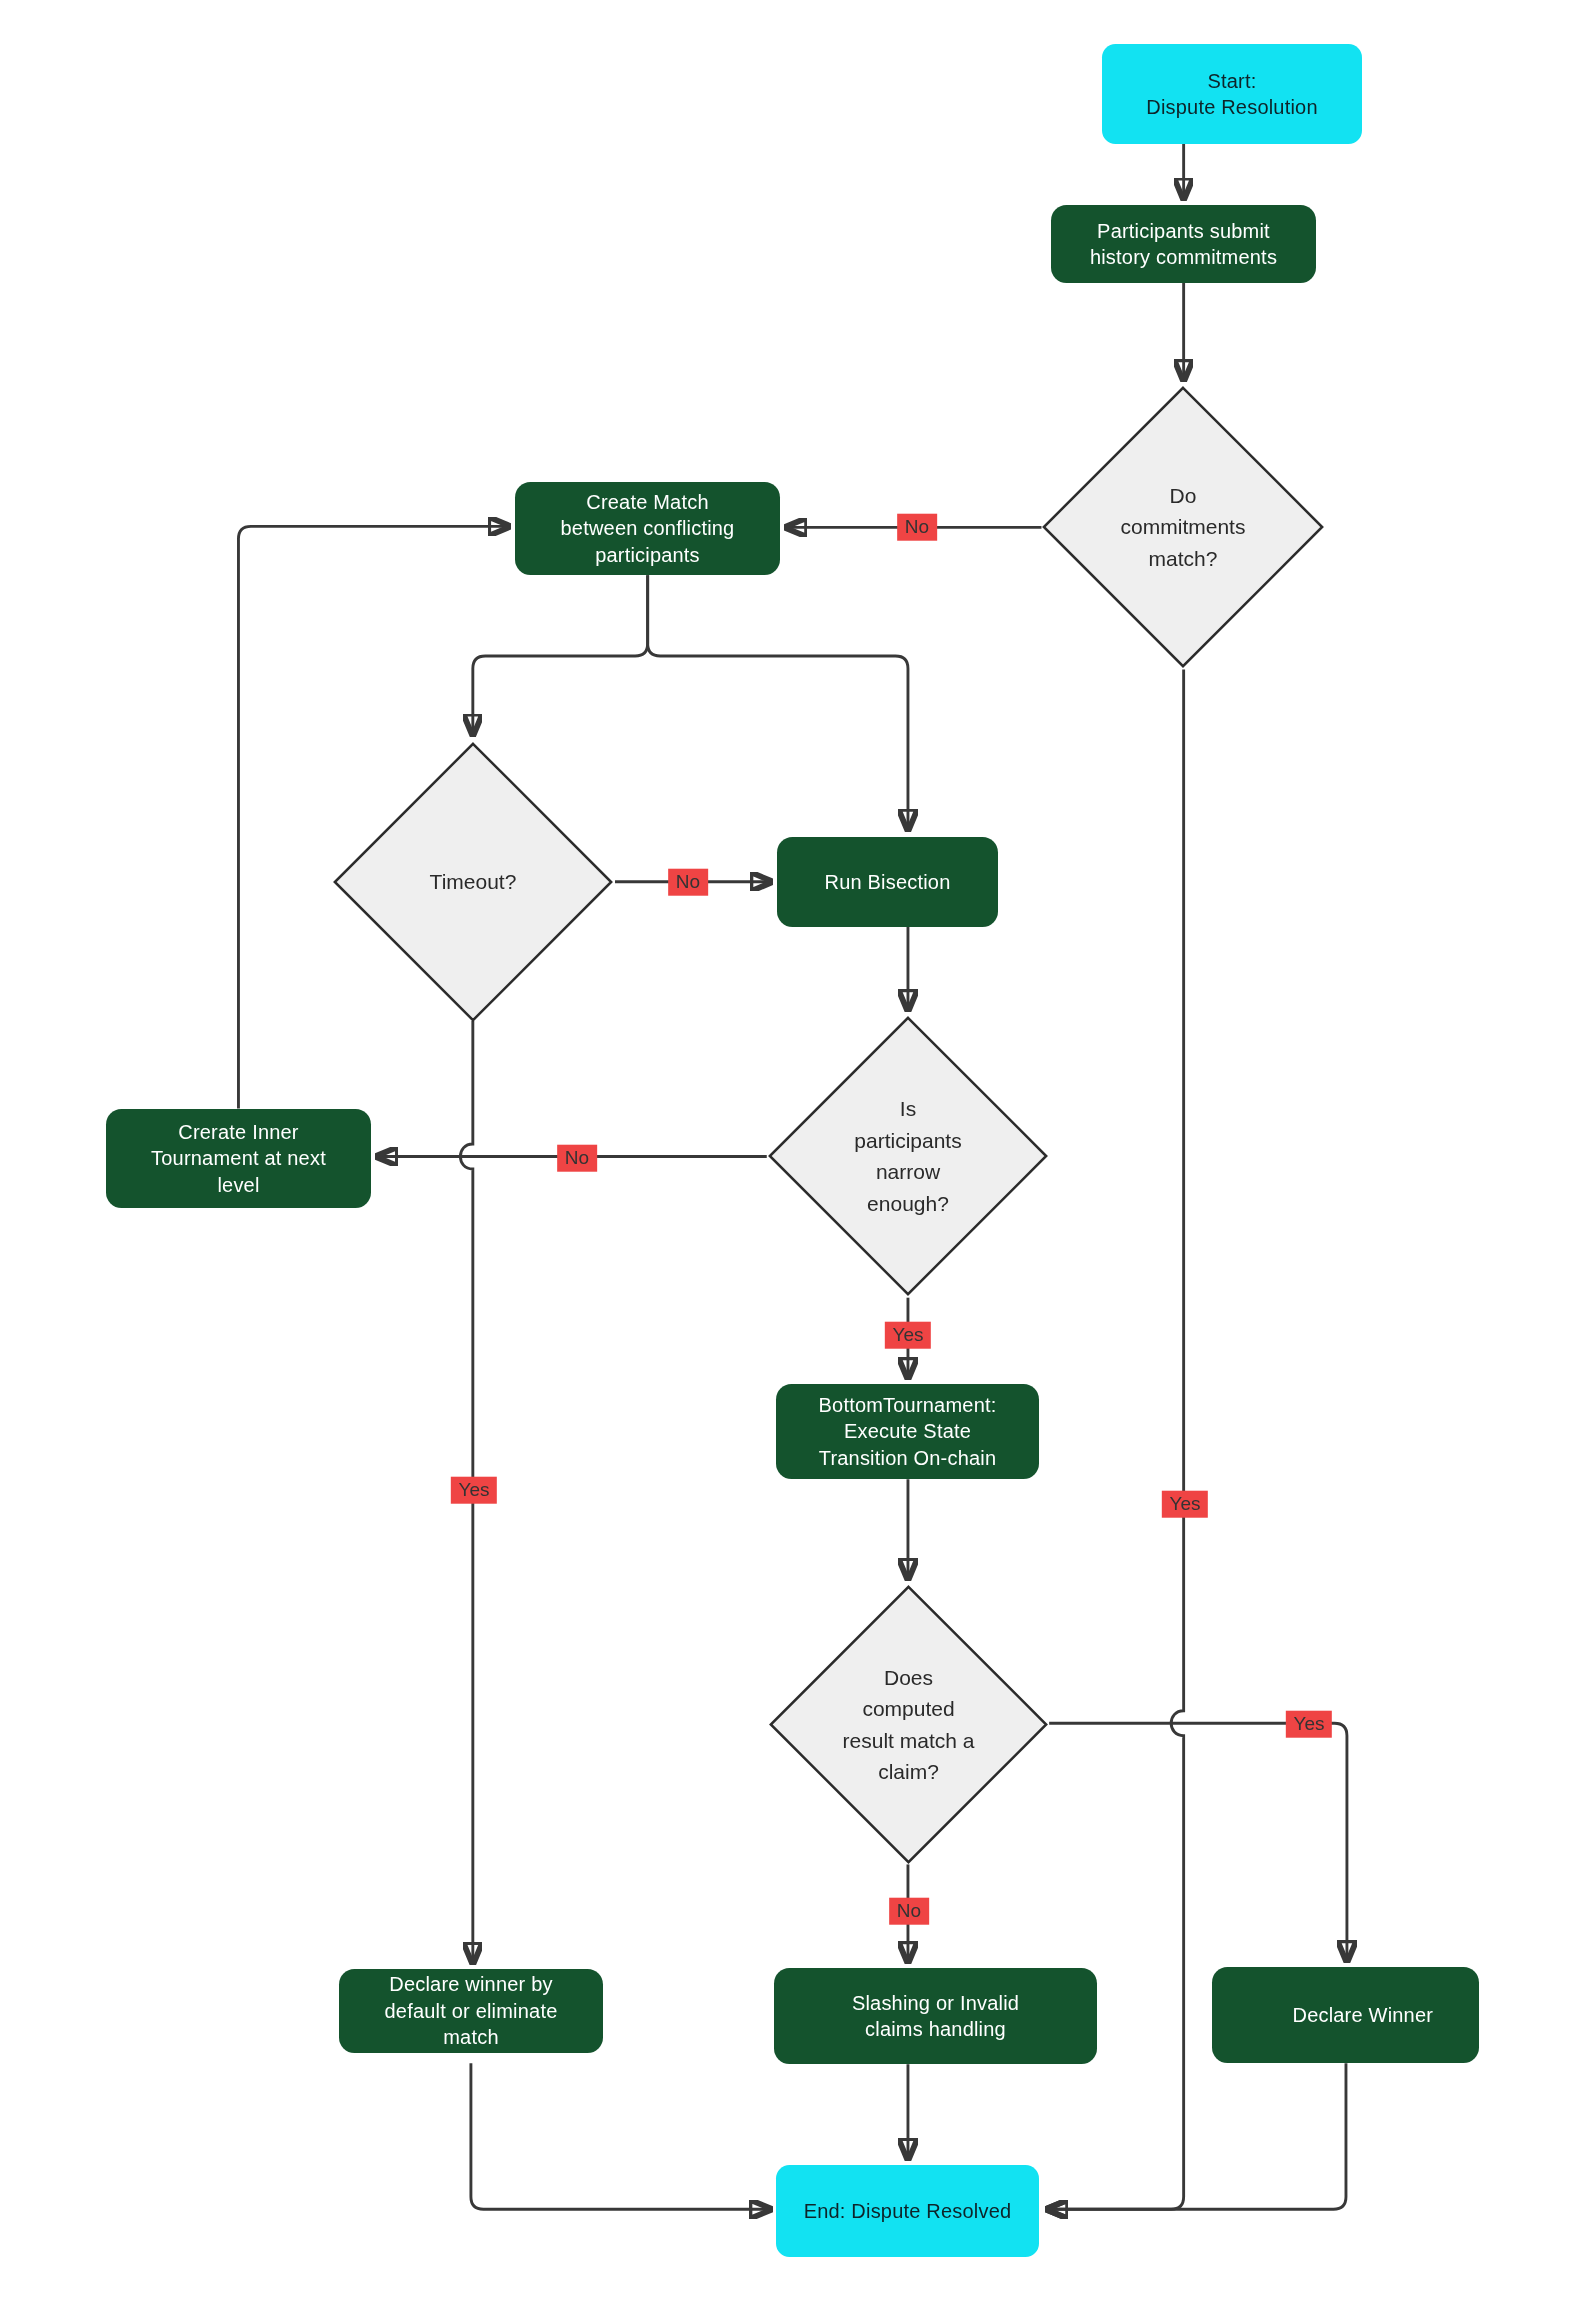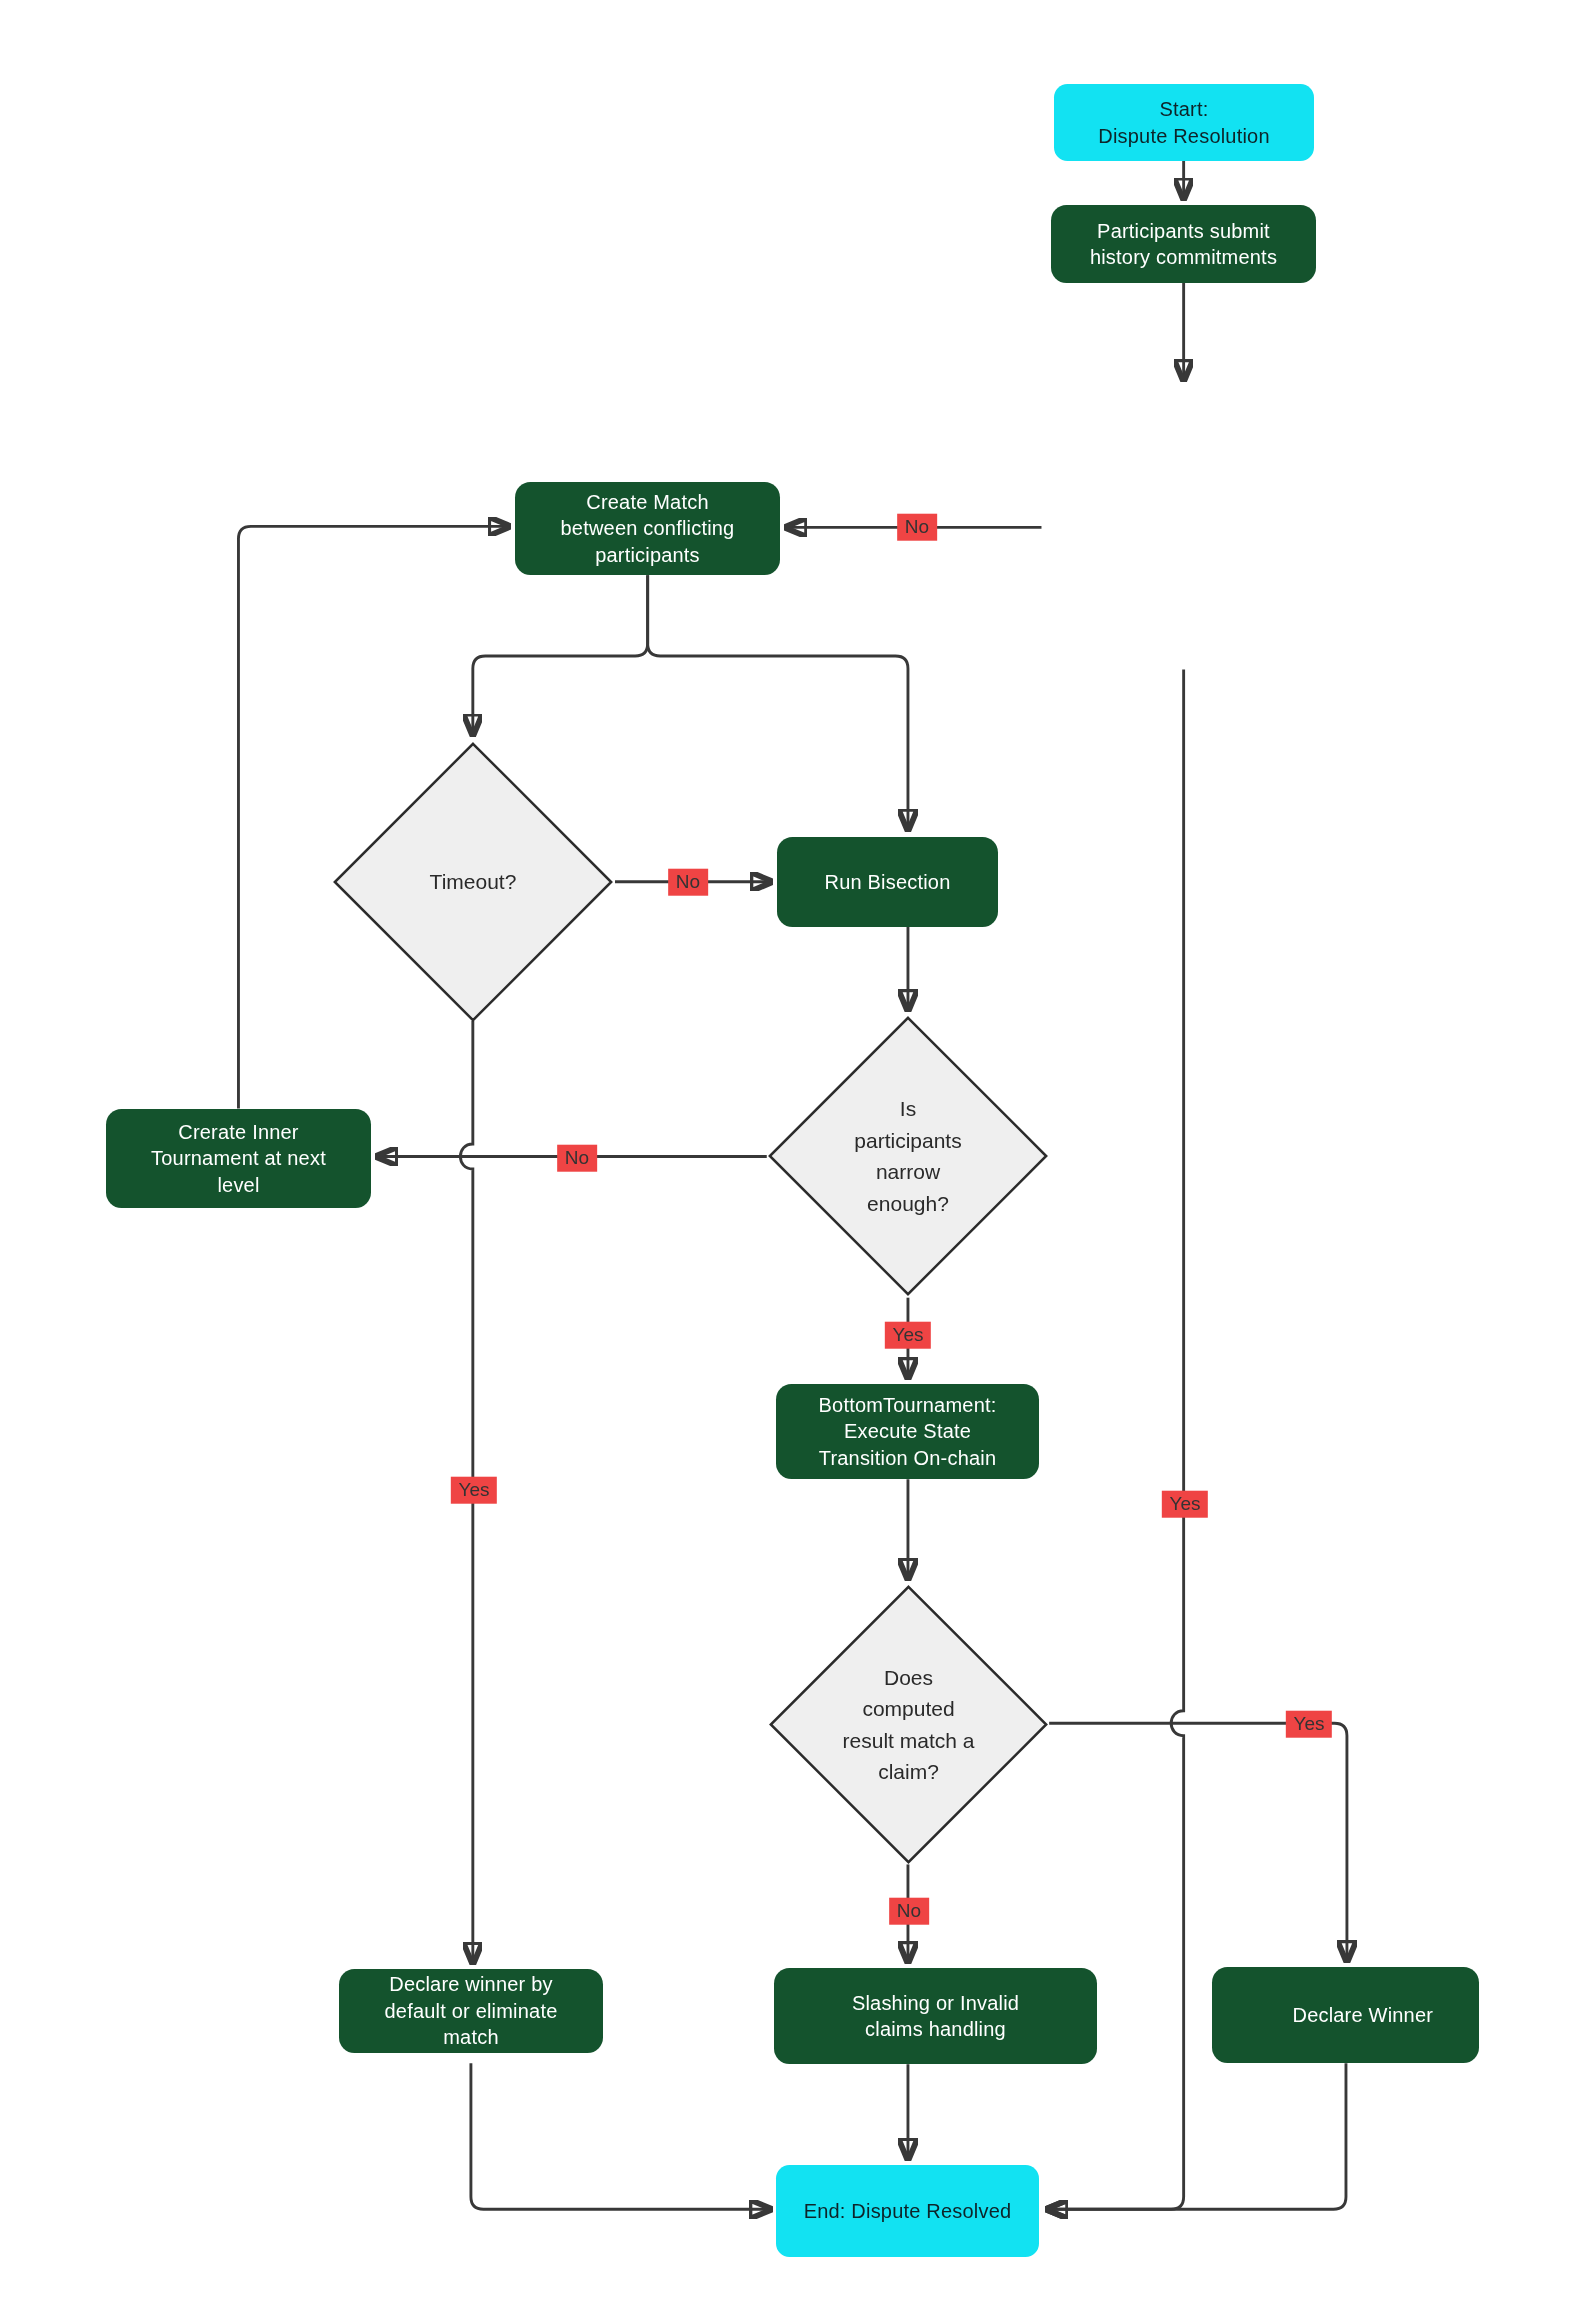--- a/index.html
+++ b/index.html
@@ -70,21 +70,21 @@
     <path d="M248,1154 L248,561 Q248,548 261,548 L528,548" marker-end="url(#arrow)"></path>
     <path d="M945,1351 L945,1433" marker-end="url(#arrow)"></path>
     <path d="M945,1540 L945,1642" marker-end="url(#arrow)"></path>
     <path d="M1092,1794 L1389,1794 Q1402,1794 1402,1807 L1402,2040" marker-end="url(#arrow)"></path>
     <path d="M945,1941 L945,2041" marker-end="url(#arrow)"></path>
     <path d="M945,2149 L945,2246" marker-end="url(#arrow)"></path>
     <path d="M490,2148 L490,2287 Q490,2300 503,2300 L800,2300" marker-end="url(#arrow)"></path>
     <path d="M1401,2148 L1401,2287 Q1401,2300 1388,2300 L1092,2300" marker-end="url(#arrow)"></path>
   </svg>
 
-  <div class="node cyan" style="left:1054px;top:44px;width:260px;height:77px;margin-top:40px;">
+  <div class="node cyan" style="left:1102px;top:44px;width:260px;height:100px;">
     <span>Start:
 Dispute Resolution</span>
   </div>
 
   <div class="node black" style="left:1051px;top:205px;width:265px;height:78px;">
     <span>Participants submit
 history commitments</span>
   </div>
 
   <div class="node black" style="left:515px;top:482px;width:265px;height:93px;">
@@ -121,20 +121,28 @@
   </div>
 
   <div class="node black" style="left:1212px;top:1967px;width:267px;height:96px;padding-left:48px;">
     <span>Declare Winner</span>
   </div>
 
   <div class="node cyan" style="left:776px;top:2165px;width:263px;height:92px;">
     <span>End: Dispute Resolved</span>
   </div>
 
+  <div class="diamond" style="left:1041px;top:385px;width:284px;height:284px;">
+    <svg viewBox="0 0 100 100" preserveAspectRatio="none">
+      <polygon points="50,1 99,50 50,99 1,50"></polygon>
+    </svg>
+    <span class="dlabel">Do
+commitments
+match?</span>
+  </div>
 
   <div class="diamond" style="left:332px;top:741px;width:282px;height:282px;">
     <svg viewBox="0 0 100 100" preserveAspectRatio="none">
       <polygon points="50,1 99,50 50,99 1,50"></polygon>
     </svg>
     <span class="dlabel">Timeout?</span>
   </div>
 
   <div class="diamond" style="left:767px;top:1015px;width:282px;height:282px;">
     <svg viewBox="0 0 100 100" preserveAspectRatio="none">

